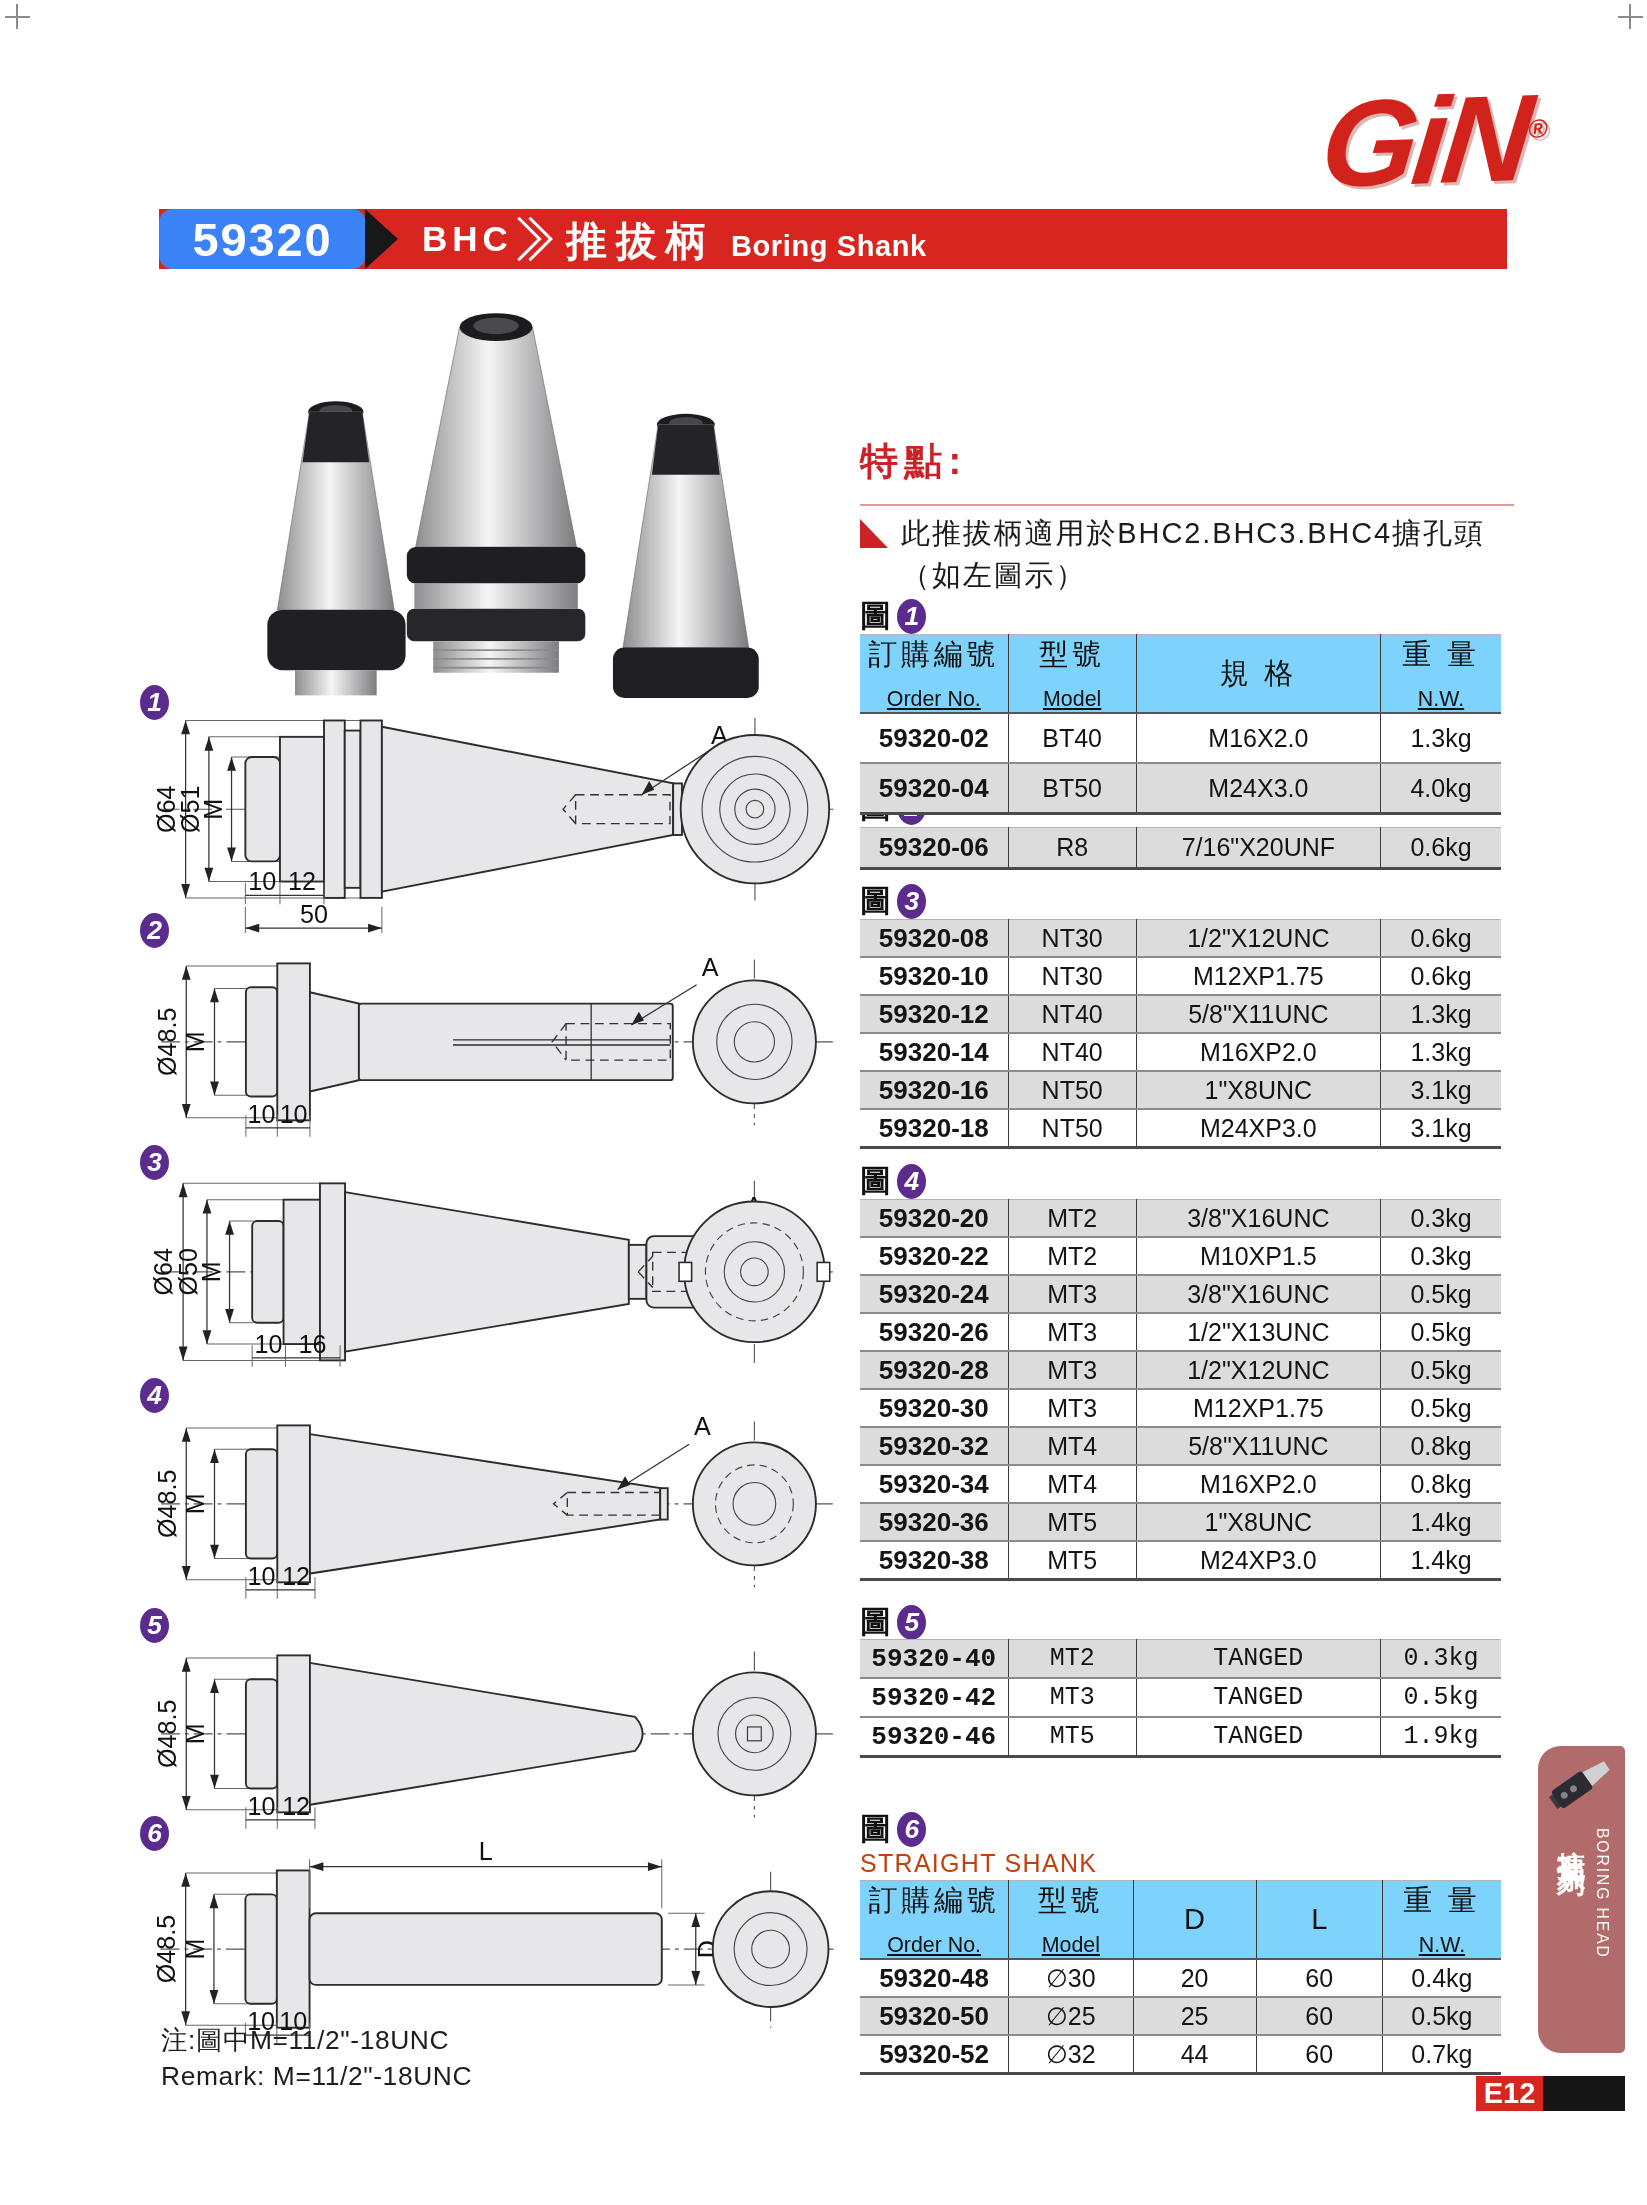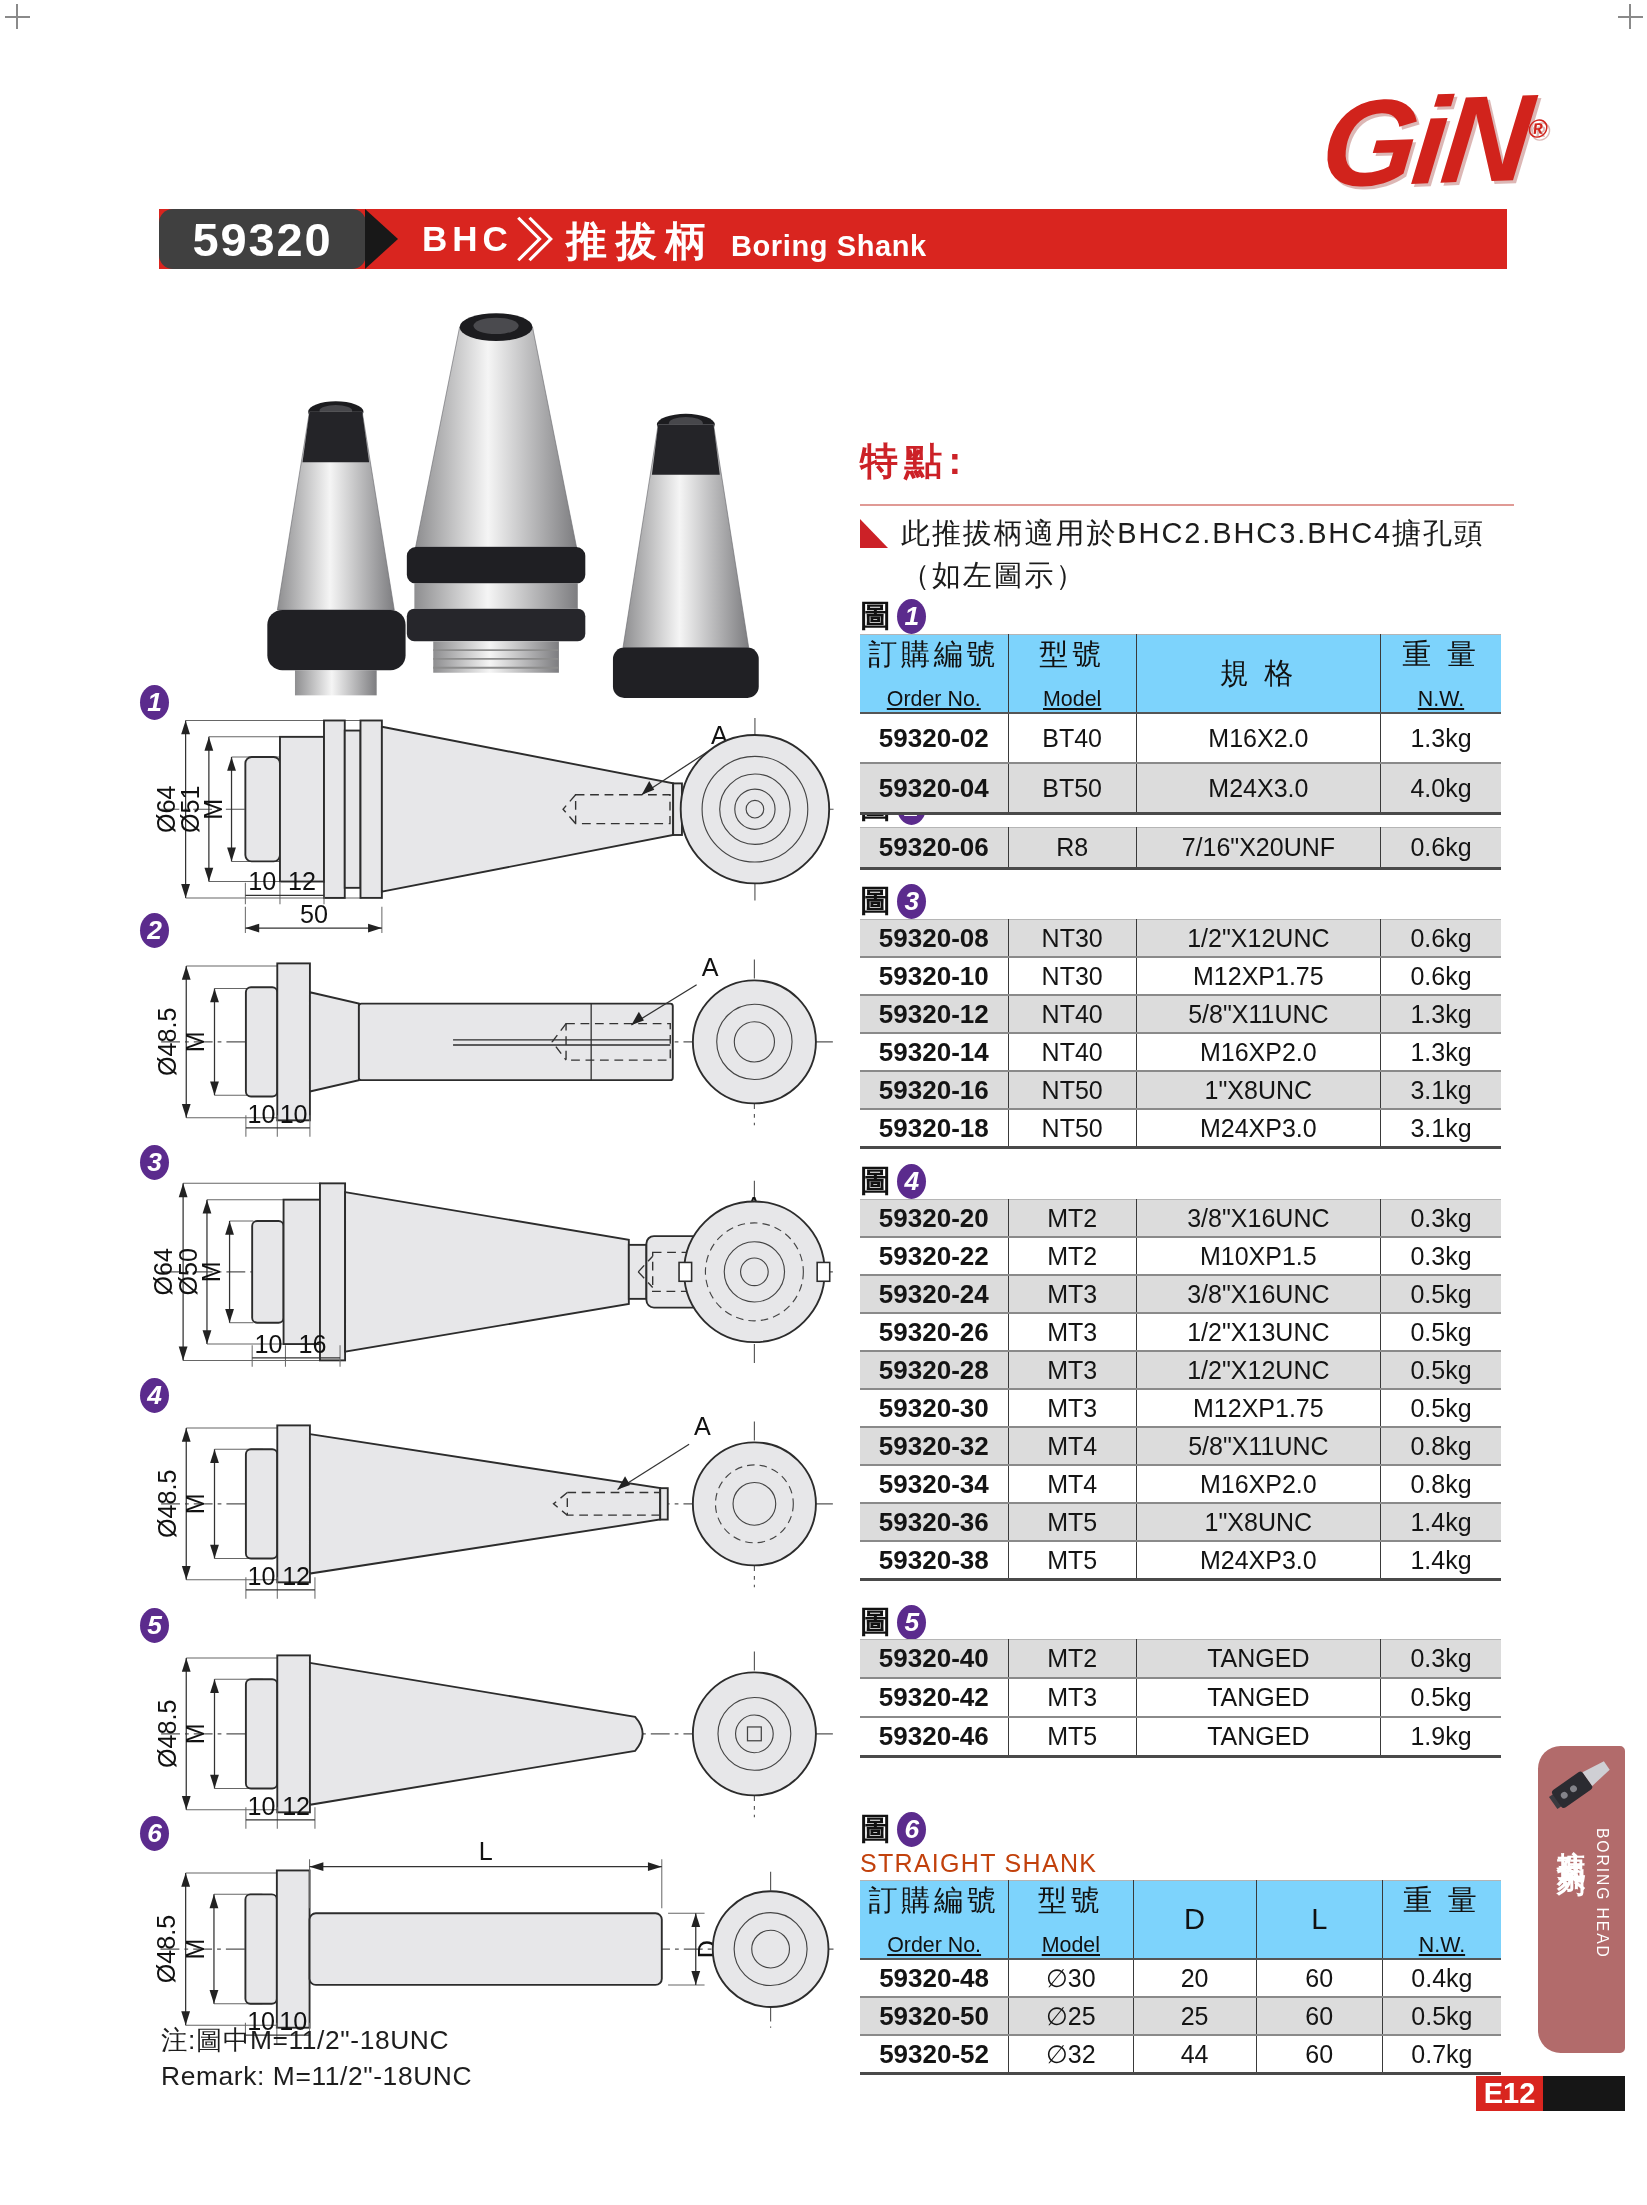--- a/index.html
+++ b/index.html
@@ -11,21 +11,21 @@
 
   
   .logo{position:absolute;left:1276px;top:80px;width:270px;text-align:right;
         font-weight:bold;font-style:italic;font-size:123px;line-height:1;
         color:#d1231c;transform:skewX(-8deg) rotate(-2deg);
         text-shadow:3.1px 3.1px 0 rgba(140,15,10,.30);letter-spacing:-5px;}
   .logo sup{font-size:26.4px;letter-spacing:0;vertical-align:super;}
 
   
   .hbar{position:absolute;left:159px;top:209px;width:1348px;height:60px;background:#d9251f;}
-  .lozenge{position:absolute;left:0;top:0;width:207px;height:60px;background:#404040;
+  .lozenge{position:absolute;left:0;top:0;width:207px;height:60px;background:#3b82f6;
            border-radius:14px;display:flex;align-items:center;justify-content:center;}
   .lozenge span{color:#fff;font-size:47px;font-weight:bold;letter-spacing:1.9px;}
   .loz-tip{position:absolute;left:206px;top:0;width:0;height:0;
            border-top:30px solid transparent;border-bottom:30px solid transparent;
            border-left:33px solid #181818;}
   .h-series{position:absolute;left:263px;top:10px;color:#fff;font-size:35px;font-weight:bold;letter-spacing:5px;}
   .h-chev{position:absolute;left:353px;top:6.3px;}
   .h-zh-title{position:absolute;left:407px;top:5px;color:#fff;font-size:41px;font-weight:bold;letter-spacing:8.8px;}
   .h-en-title{position:absolute;left:572px;top:21.4px;color:#fff;font-size:29px;font-weight:bold;letter-spacing:0.6px;}
 
@@ -55,21 +55,21 @@
   .tbl thead tr{background:#7dd3fc;border-bottom:2.5px solid #555;}
   .tbl thead th{height:60px;font-weight:normal;}
   .h-zh{font-size:29px;letter-spacing:3.8px;color:#111;}
   .h-en{font-size:21.4px;color:#111;margin-top:12px;text-decoration:underline;}
   .h-big{font-size:29px;color:#111;font-weight:normal;}
   .row-gray{background:#dcdcdc;}
   .row-white{background:#ffffff;}
   .tbl td{font-size:25px;color:#141414;}
   .tbl td.c-order{font-weight:bold;font-size:26px;}
   .t77 td{height:48px;} .t62 td{height:39px;} .t57 td{height:36px;}
-  .t58 td{height:36px;} .t59 td{height:37px;}
+  .t58 td{height:36px;} .t59 td{height:37px;font-family:Liberation Mono, monospace;}
   .ss-label{position:absolute;left:860px;top:1849px;font-size:25px;letter-spacing:1.3px;color:#c2410c;}
 
   
   .remark1{position:absolute;left:161px;top:2023px;font-size:26.4px;color:#1d1d1d;letter-spacing:0.6px;}
   .remark2{position:absolute;left:161px;top:2061px;font-size:26.4px;color:#1d1d1d;letter-spacing:0.6px;}
 
   
   .side-tab{position:absolute;left:1538px;top:1746px;width:87px;height:307px;background:#b26b6b;
             border-radius:22.6px 5px 5px 22.6px;display:flex;flex-direction:column;align-items:center;}
   .tab-texts{display:flex;flex-direction:row;gap:3.8px;margin-top:8.8px;}

